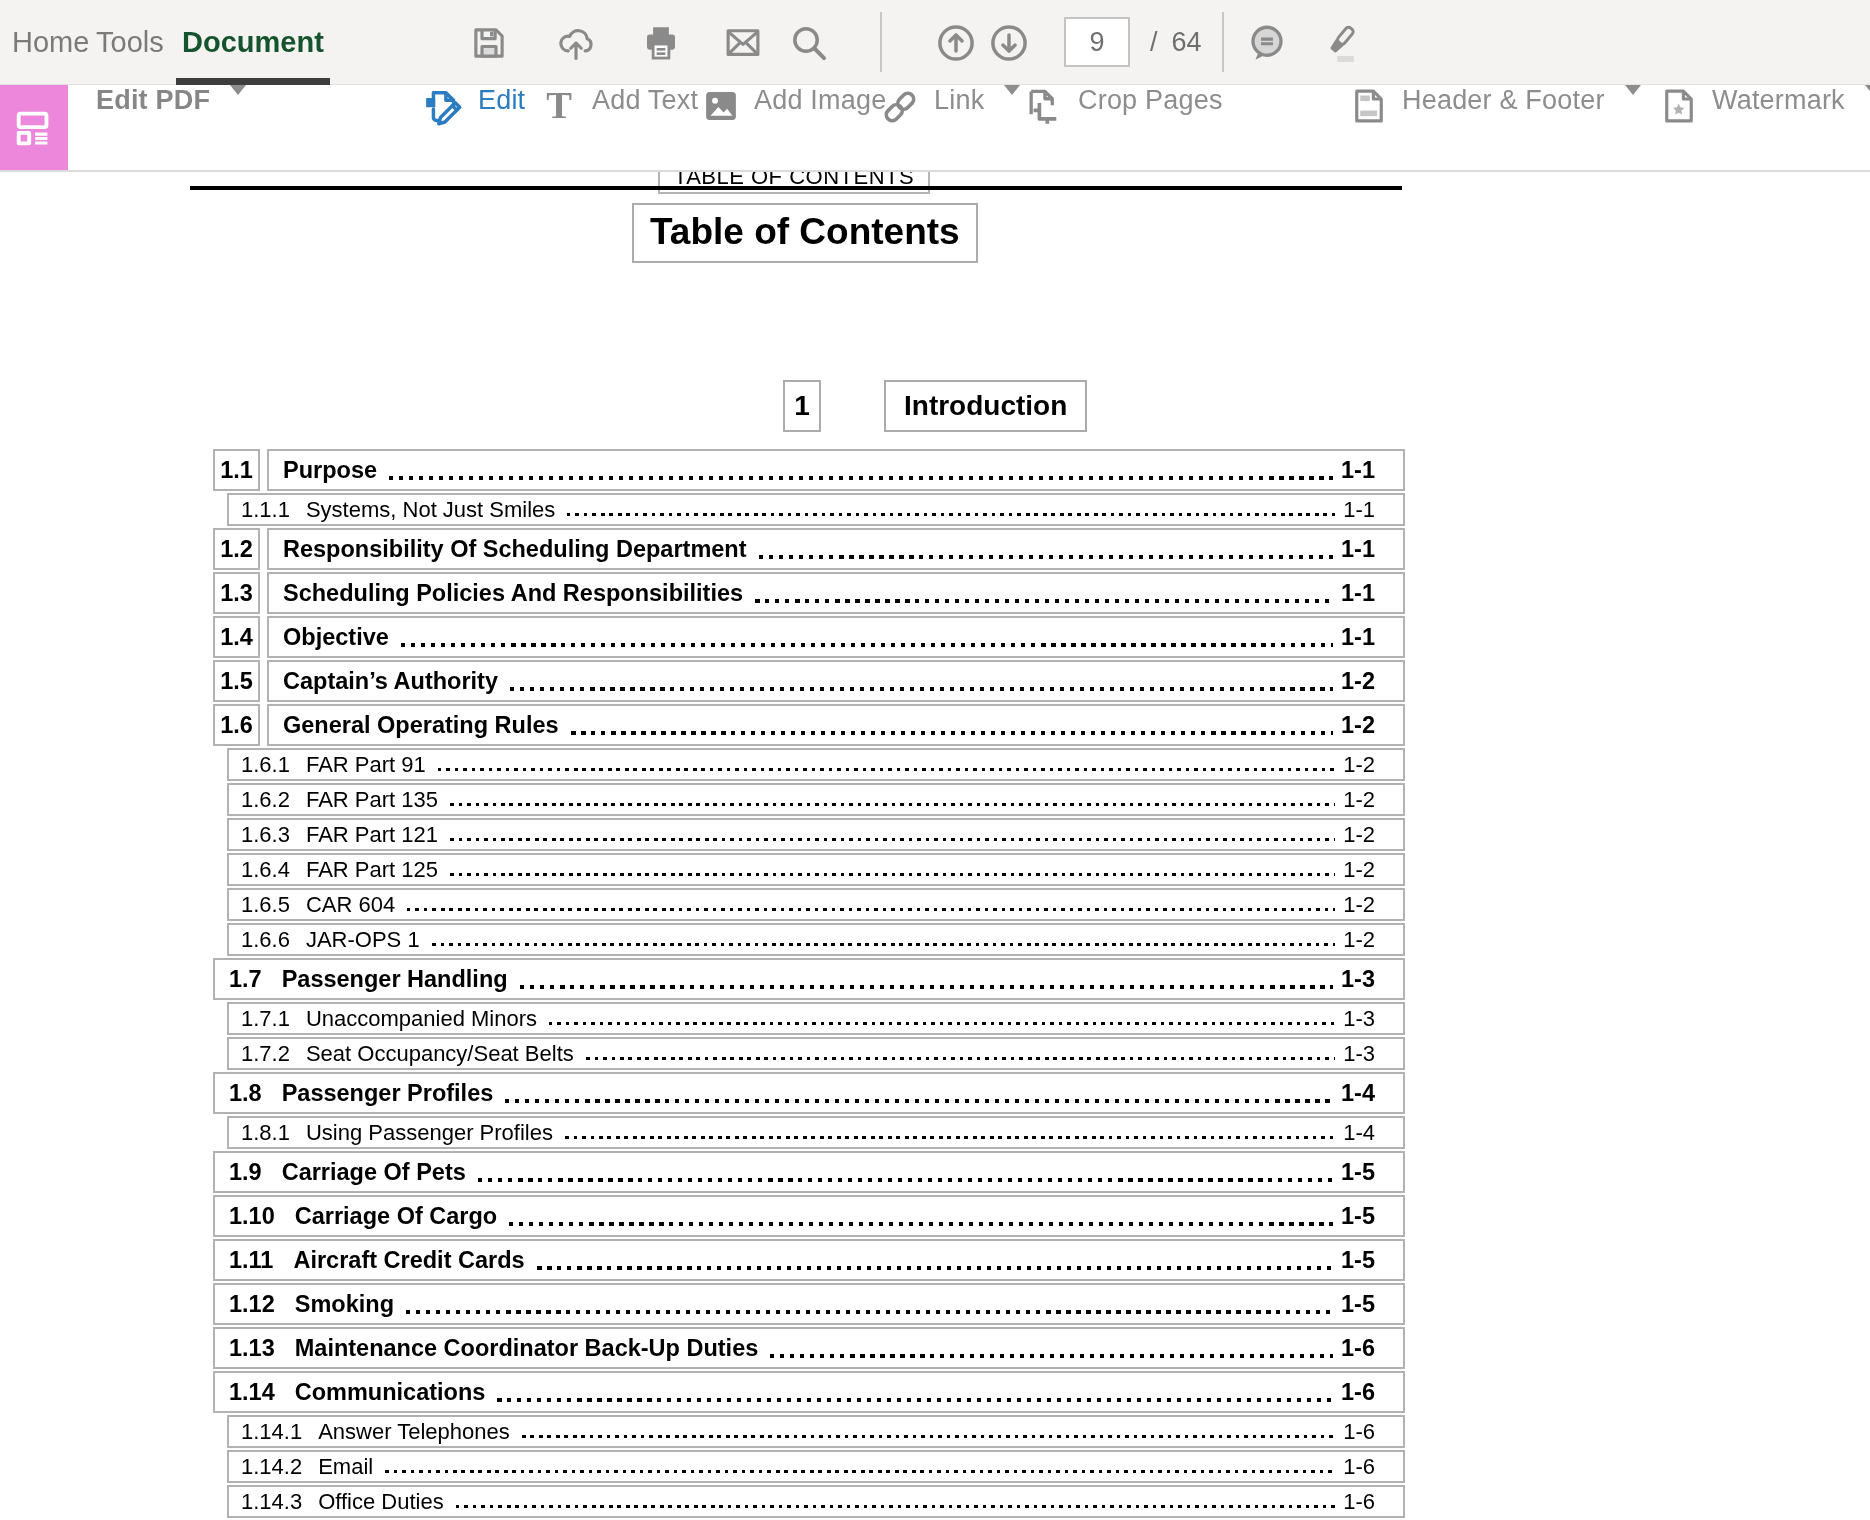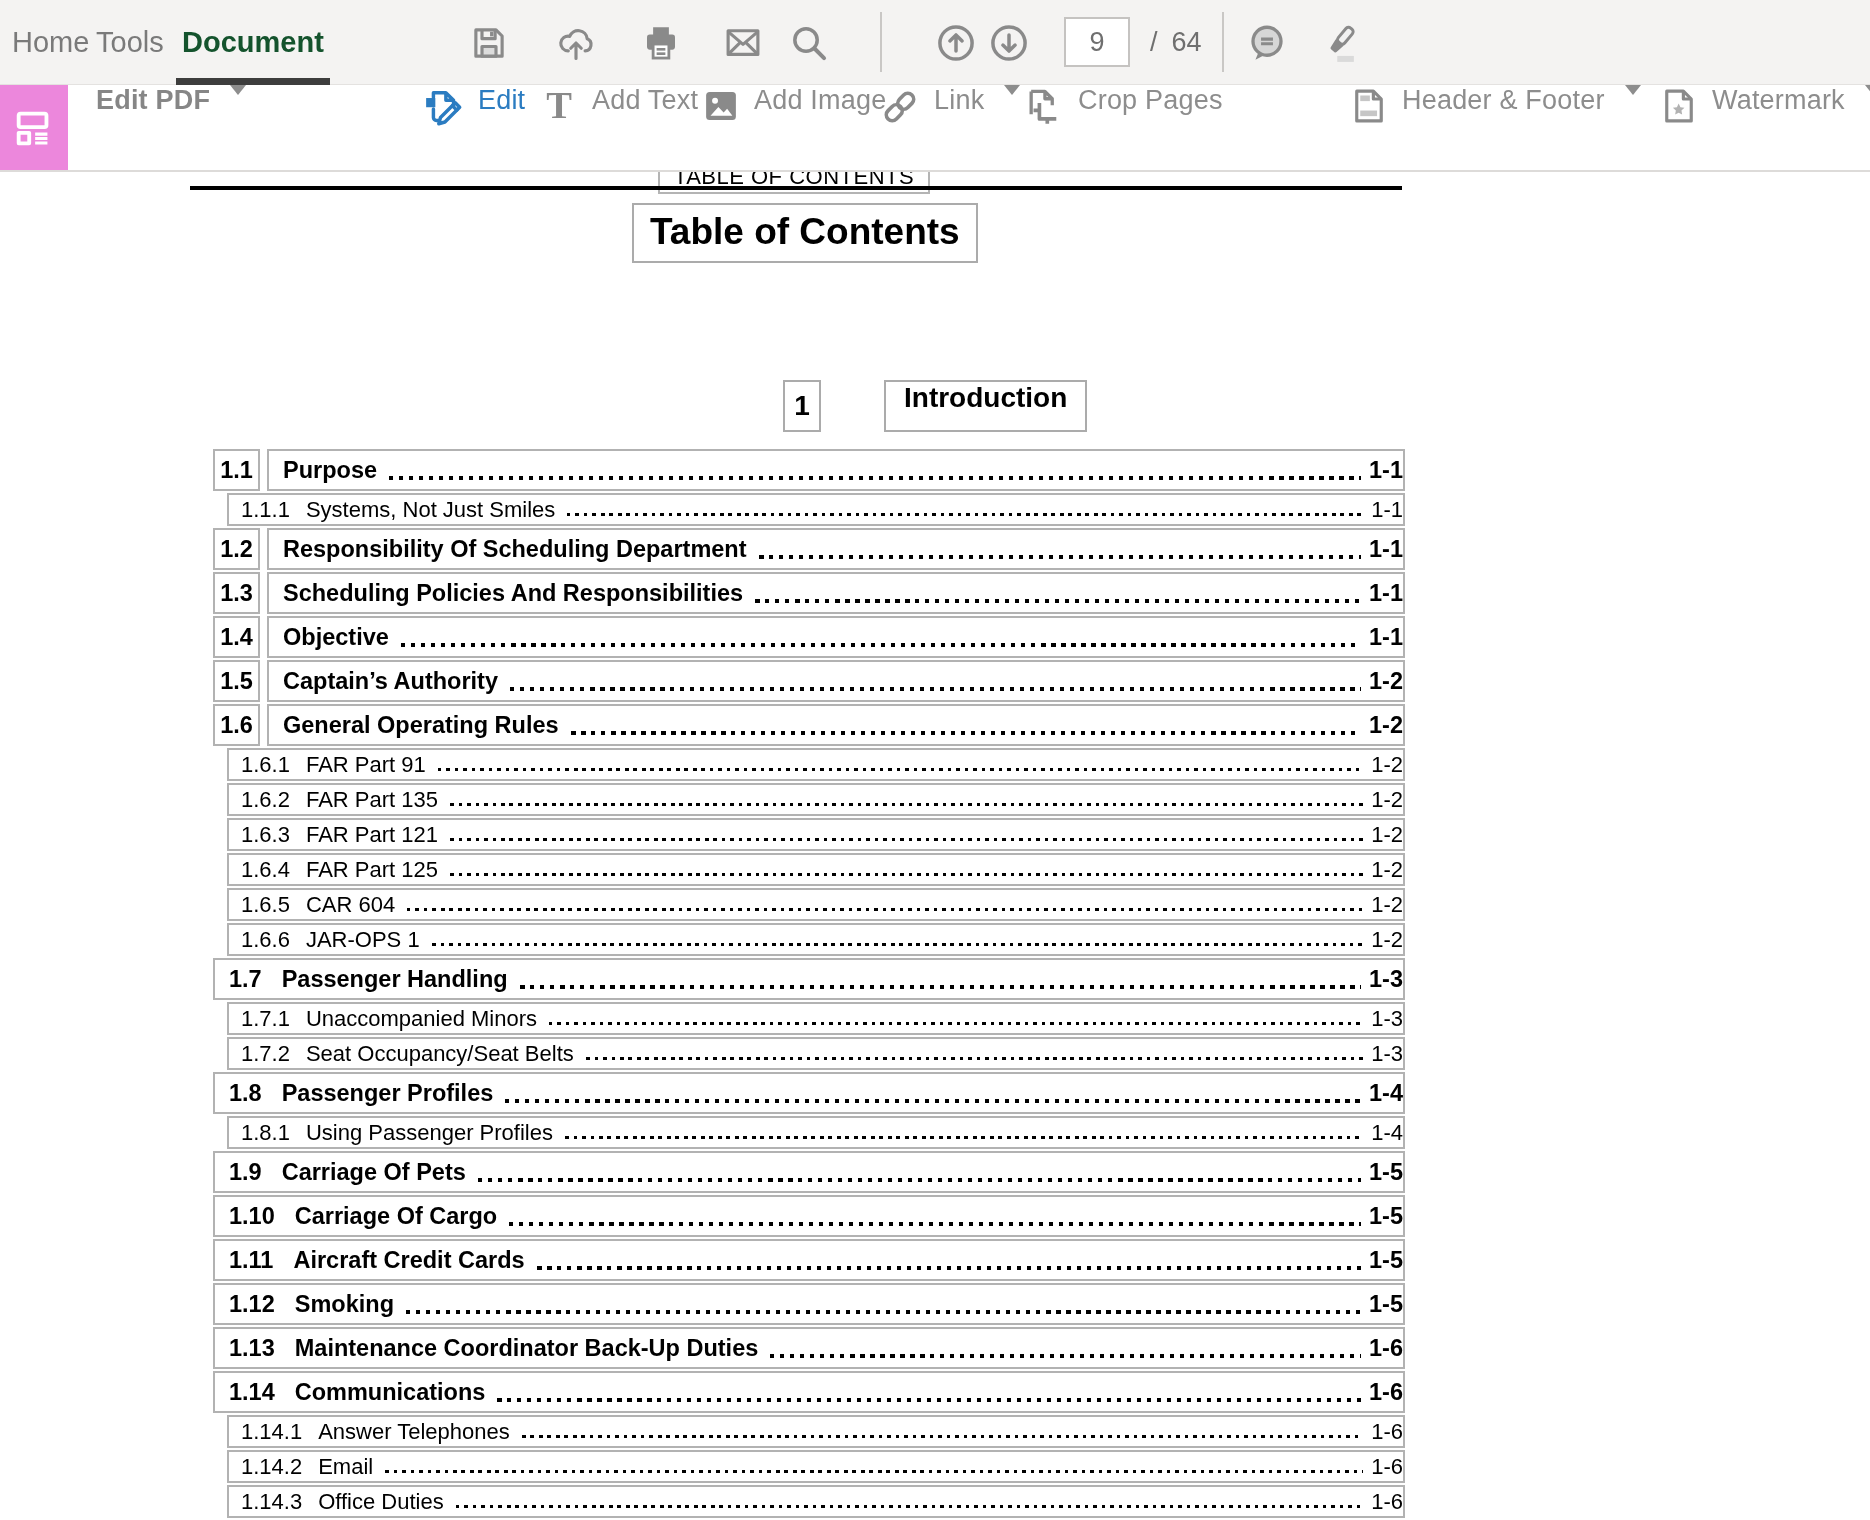--- a/index.html
+++ b/index.html
@@ -40,33 +40,33 @@
   .running-header { position:absolute; top:148px; left:658px; width:272px; height:46px;
     border:2px solid #b4b4b4; display:flex; justify-content:center; align-items:flex-end;
     padding-bottom:2px; font-size:22px; color:#000; letter-spacing:.5px; }
   .rule { position:absolute; top:186px; left:190px; width:1212px; height:4px; background:#000; }
   .doc-title-box { position:absolute; top:203px; left:632px; border:2px solid #ababab;
     padding:6px 16px 8px; font-size:37px; font-weight:bold; color:#000; }
   .sec-num-box { position:absolute; top:380px; left:783px; width:38px; height:52px;
     border:2px solid #ababab; display:flex; align-items:center; justify-content:center;
     font-size:28px; font-weight:bold; }
   .sec-title-box { position:absolute; top:380px; left:884px; height:52px;
-    border:2px solid #ababab; display:flex; padding:0 18px;
+    border:2px solid #ababab; display:flex; align-items:center; padding:0 18px;
     font-size:28px; font-weight:bold; }
 
   
   .toc { position:absolute; top:448px; left:0; right:0; }
   .toc-row { position:relative; }
   .toc-row.main { height:44px; font-size:23.5px; font-weight:bold; }
   .toc-row.sub  { height:35px; font-size:22px; font-weight:normal; }
   .numbox { position:absolute; left:213px; width:47px; top:1px; bottom:1px;
     border:2px solid #b2b2b2; display:flex; align-items:center; justify-content:center; }
   .titlebox { position:absolute; right:465px; top:1px; bottom:1px;
     border:2px solid #b2b2b2; display:flex; align-items:center;
-    padding:0 0 0 14px; overflow:hidden; }
+    padding:0 28px 0 14px; overflow:hidden; }
   .main .titlebox { left:267px; }
   .main.combined .titlebox { left:213px; }
   .sub .titlebox { left:227px; padding-left:12px; }
   .num { margin-right:20px; white-space:nowrap; }
   .sub .num { margin-right:16px; }
   .ttl { white-space:nowrap; }
   .dots { flex:1; align-self:flex-end; height:4.5px; margin:0 8px 9px 12px;
     background-image:repeating-linear-gradient(90deg,#000 0,#000 4.5px,transparent 4.5px,transparent 10px); }
   .sub .dots { height:3.5px; margin-bottom:8px;
     background-image:repeating-linear-gradient(90deg,#000 0,#000 3.5px,transparent 3.5px,transparent 8.5px); }

